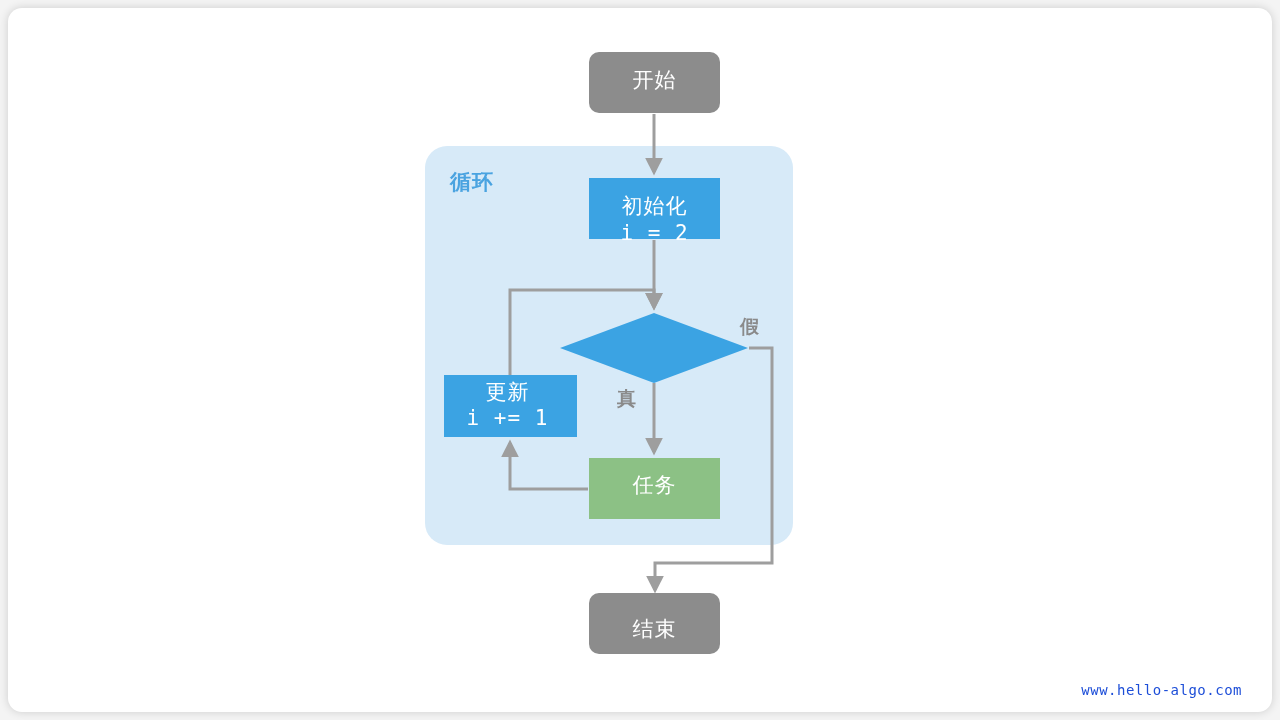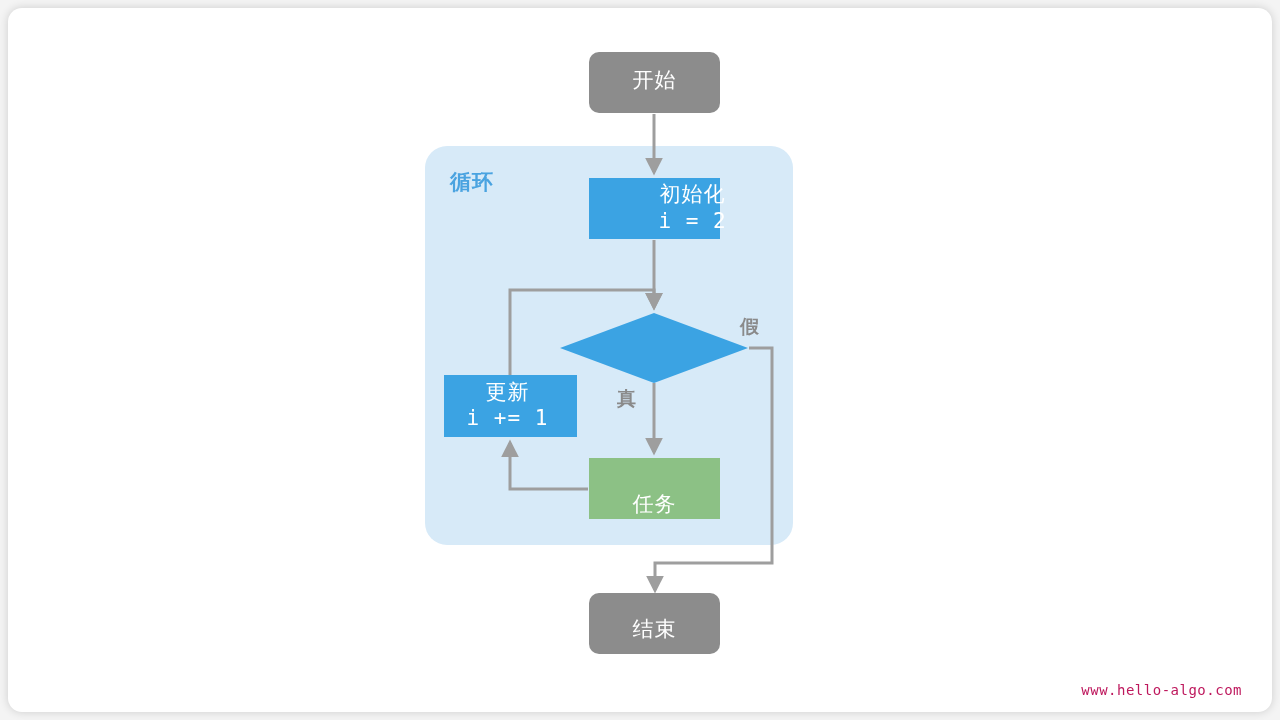--- a/index.html
+++ b/index.html
@@ -70,21 +70,21 @@
     color: #4aa3e0;
     font-family: "Liberation Sans", "DejaVu Sans", sans-serif;
     font-size: 21px;
     font-weight: bold;
     letter-spacing: 1px;
   }
   #watermark {
     position: absolute;
     right: 38px;
     bottom: 22px;
-    color: #be185d;
+    color: #1d4ed8;
     font-family: "DejaVu Sans Mono", "Liberation Mono", monospace;
     font-size: 14px;
     letter-spacing: 0.5px;
   }
 </style>
 </head>
 <body>
 
 <div id="page">
   <div id="card"></div>
@@ -122,32 +122,32 @@
 
     <rect x="589" y="593" width="131" height="61" rx="10" ry="10" fill="#8c8c8c"></rect>
   </svg>
 
   <div id="loop-title">循环</div>
 
   <div class="node-label" style="left:589px; top:52px; width:131px; height:61px;">
     <span class="lbl-cn">开始</span>
   </div>
 
-  <div class="node-label" style="left:589px; top:178px; width:131px; height:61px;padding-left:38px;">
+  <div class="node-label" style="left:589px; top:190px; width:131px; height:61px;">
     <span class="lbl-cn">初始化</span>
     <span class="lbl-mono">i = 2</span>
   </div>
 
 
   <div class="node-label" style="left:444px; top:375px; width:127px; height:62px;">
     <span class="lbl-cn">更新</span>
     <span class="lbl-mono">i += 1</span>
   </div>
 
-  <div class="node-label" style="left:589px; top:477px; width:131px; height:59px;">
+  <div class="node-label" style="left:589px; top:458px; width:131px; height:59px;">
     <span class="lbl-cn">任务</span>
   </div>
 
   <div class="node-label" style="left:589px; top:593px; width:131px; height:77px;">
     <span class="lbl-cn">结束</span>
   </div>
 
   <div class="edge-label" style="left:617px; top:386px;">真</div>
 
   <div class="edge-label" style="left:740px; top:314px;">假</div>

